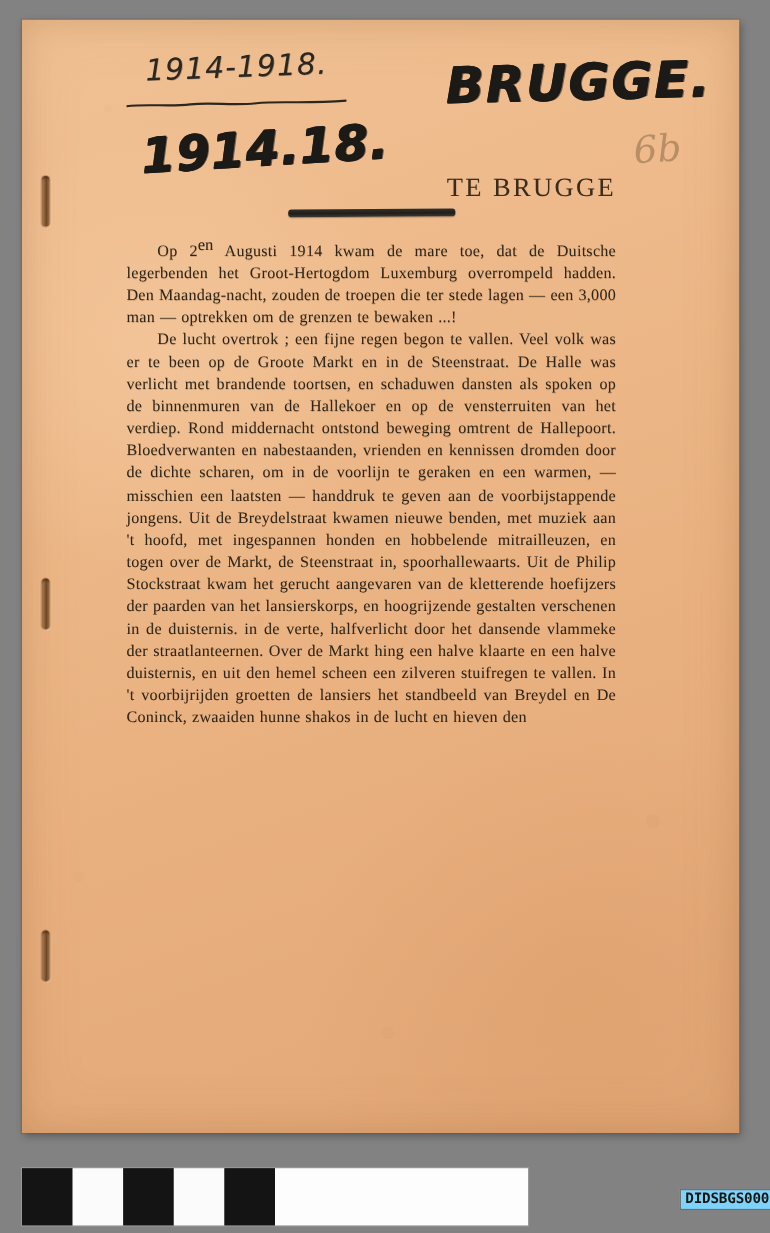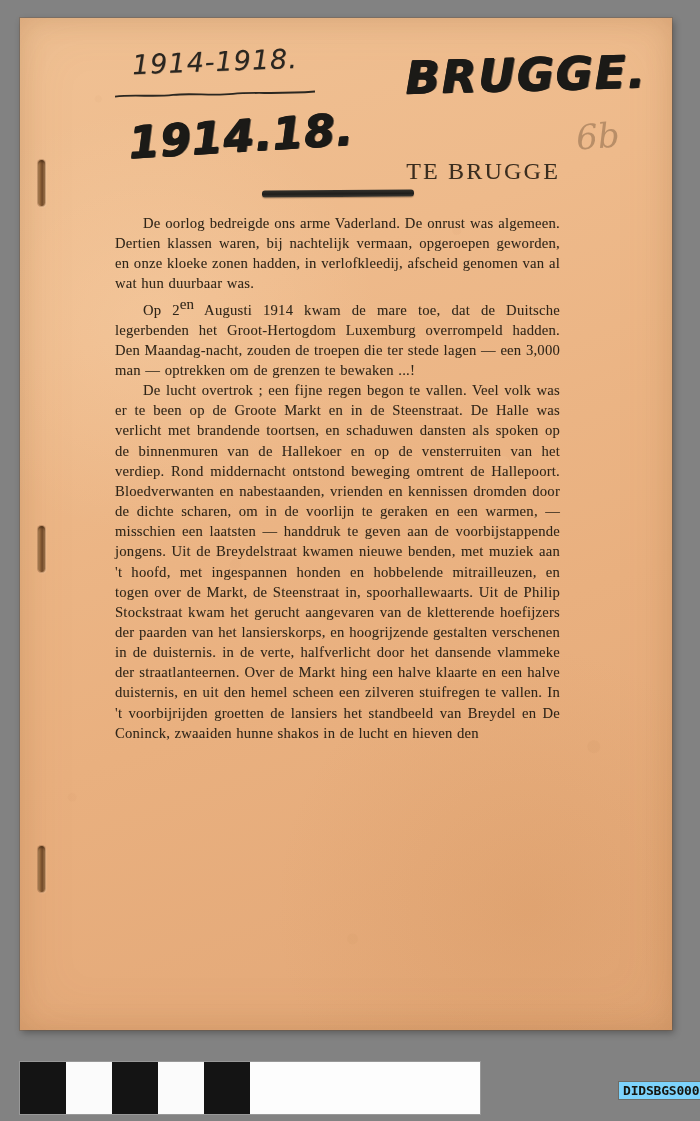--- a/index.html
+++ b/index.html
@@ -262,21 +262,20 @@
 
   <div class="hw" id="hw-brugge">BRUGGE.</div>
 
   <div class="hw" id="hw-pencil-mark">6b</div>
 
   <div id="article">
     <h1 id="article-title">TE BRUGGE</h1>
     <span id="title-underline"></span>
 
     <div id="article-body">
-      <p>De oorlog bedreigde ons arme Vaderland. De onrust was algemeen. Dertien klassen waren, bij nachtelijk vermaan, opgeroepen geworden, en onze kloeke zonen hadden, in verlofkleedij, afscheid genomen van al wat hun duurbaar was.</p>
 
       <p><span>Op 2</span><sup>en</sup><span> Augusti 1914 kwam de mare toe, dat de Duitsche legerbenden het Groot-Hertogdom Luxemburg overrompeld hadden. Den Maandag-nacht, zouden de troepen die ter stede lagen — een 3,000 man — optrekken om de grenzen te bewaken ...!</span></p>
 
       <p class="last-para">De lucht overtrok ; een fijne regen begon te vallen. Veel volk was er te been op de Groote Markt en in de Steenstraat. De Halle was verlicht met brandende toortsen, en schaduwen dansten als spoken op de binnenmuren van de Hallekoer en op de vensterruiten van het verdiep. Rond middernacht ontstond beweging omtrent de Hallepoort. Bloedverwanten en nabestaanden, vrienden en kennissen dromden door de dichte scharen, om in de voorlijn te geraken en een warmen, — misschien een laatsten — handdruk te geven aan de voorbijstappende jongens. Uit de Breydelstraat kwamen nieuwe benden, met muziek aan 't hoofd, met ingespannen honden en hobbelende mitrailleuzen, en togen over de Markt, de Steenstraat in, spoorhallewaarts. Uit de Philip Stockstraat kwam het gerucht aangevaren van de kletterende hoefijzers der paarden van het lansierskorps, en hoogrijzende gestalten verschenen in de duisternis. in de verte, halfverlicht door het dansende vlammeke der straatlanteernen. Over de Markt hing een halve klaarte en een halve duisternis, en uit den hemel scheen een zilveren stuifregen te vallen. In 't voorbijrijden groetten de lansiers het standbeeld van Breydel en De Coninck, zwaaiden hunne shakos in de lucht en hieven den</p>
     </div>
   </div>
 </div>
 
 <div id="calibration-strip">
   <div id="calibration-bar">

